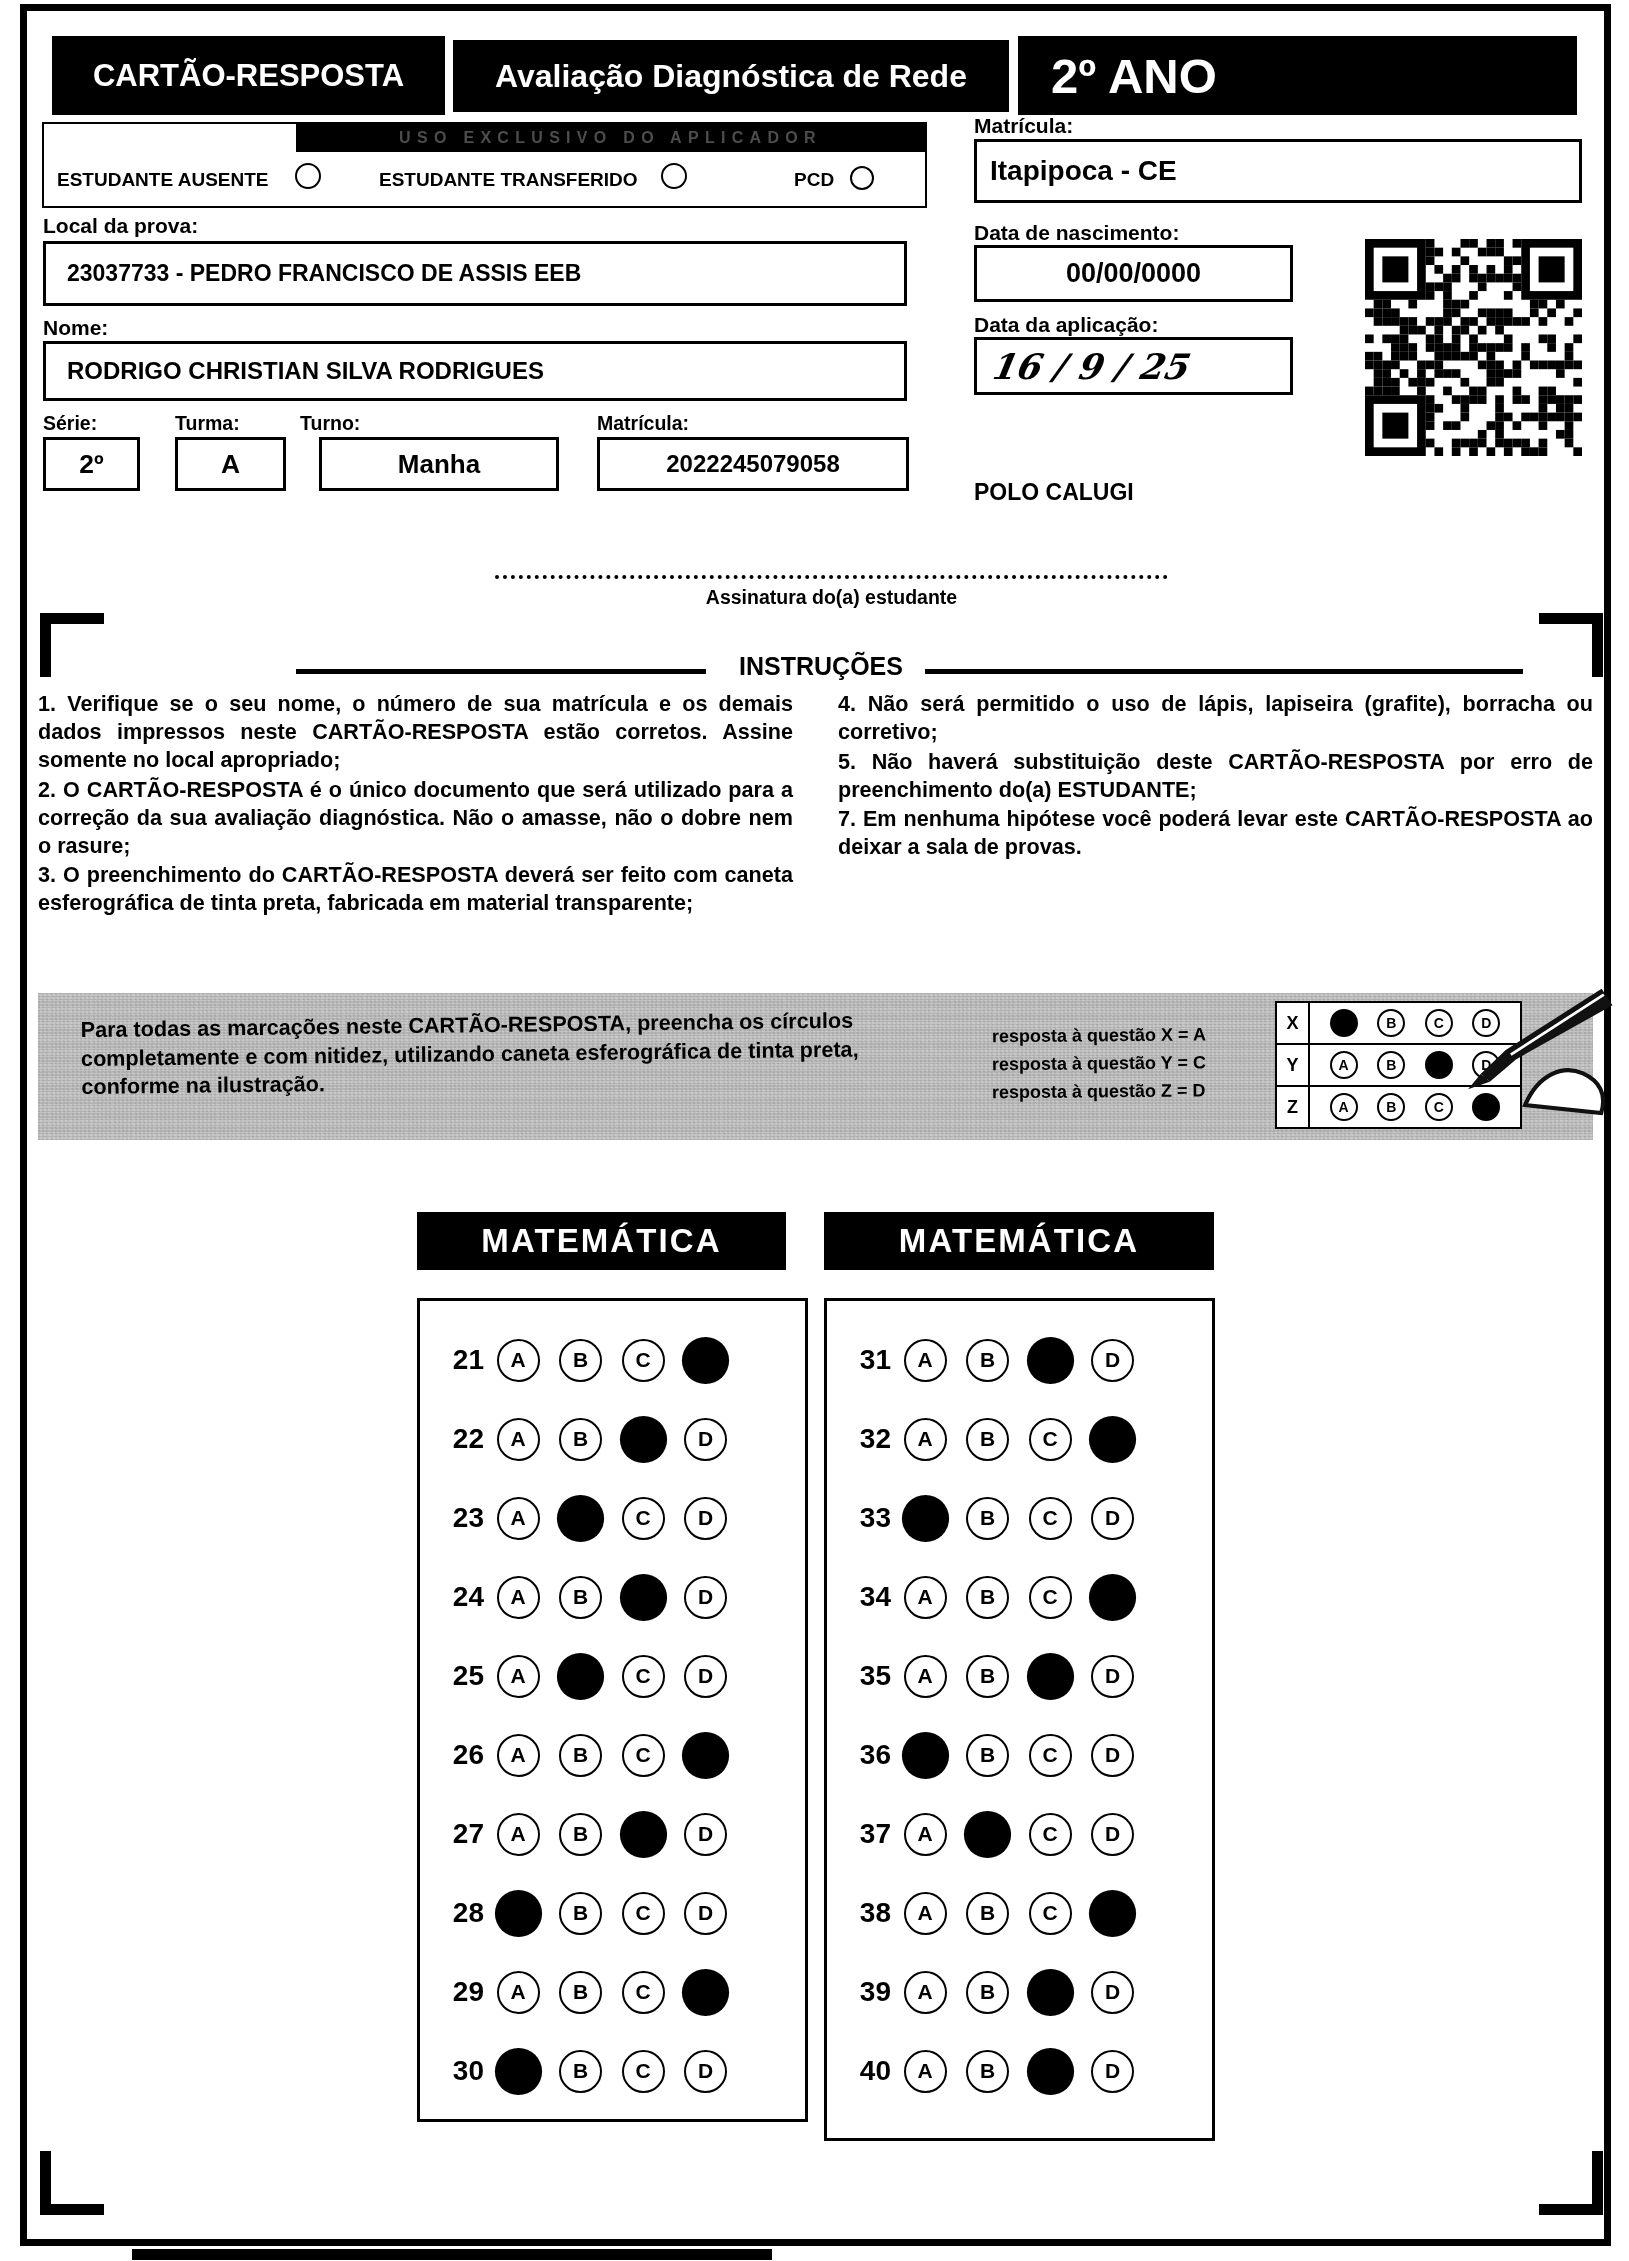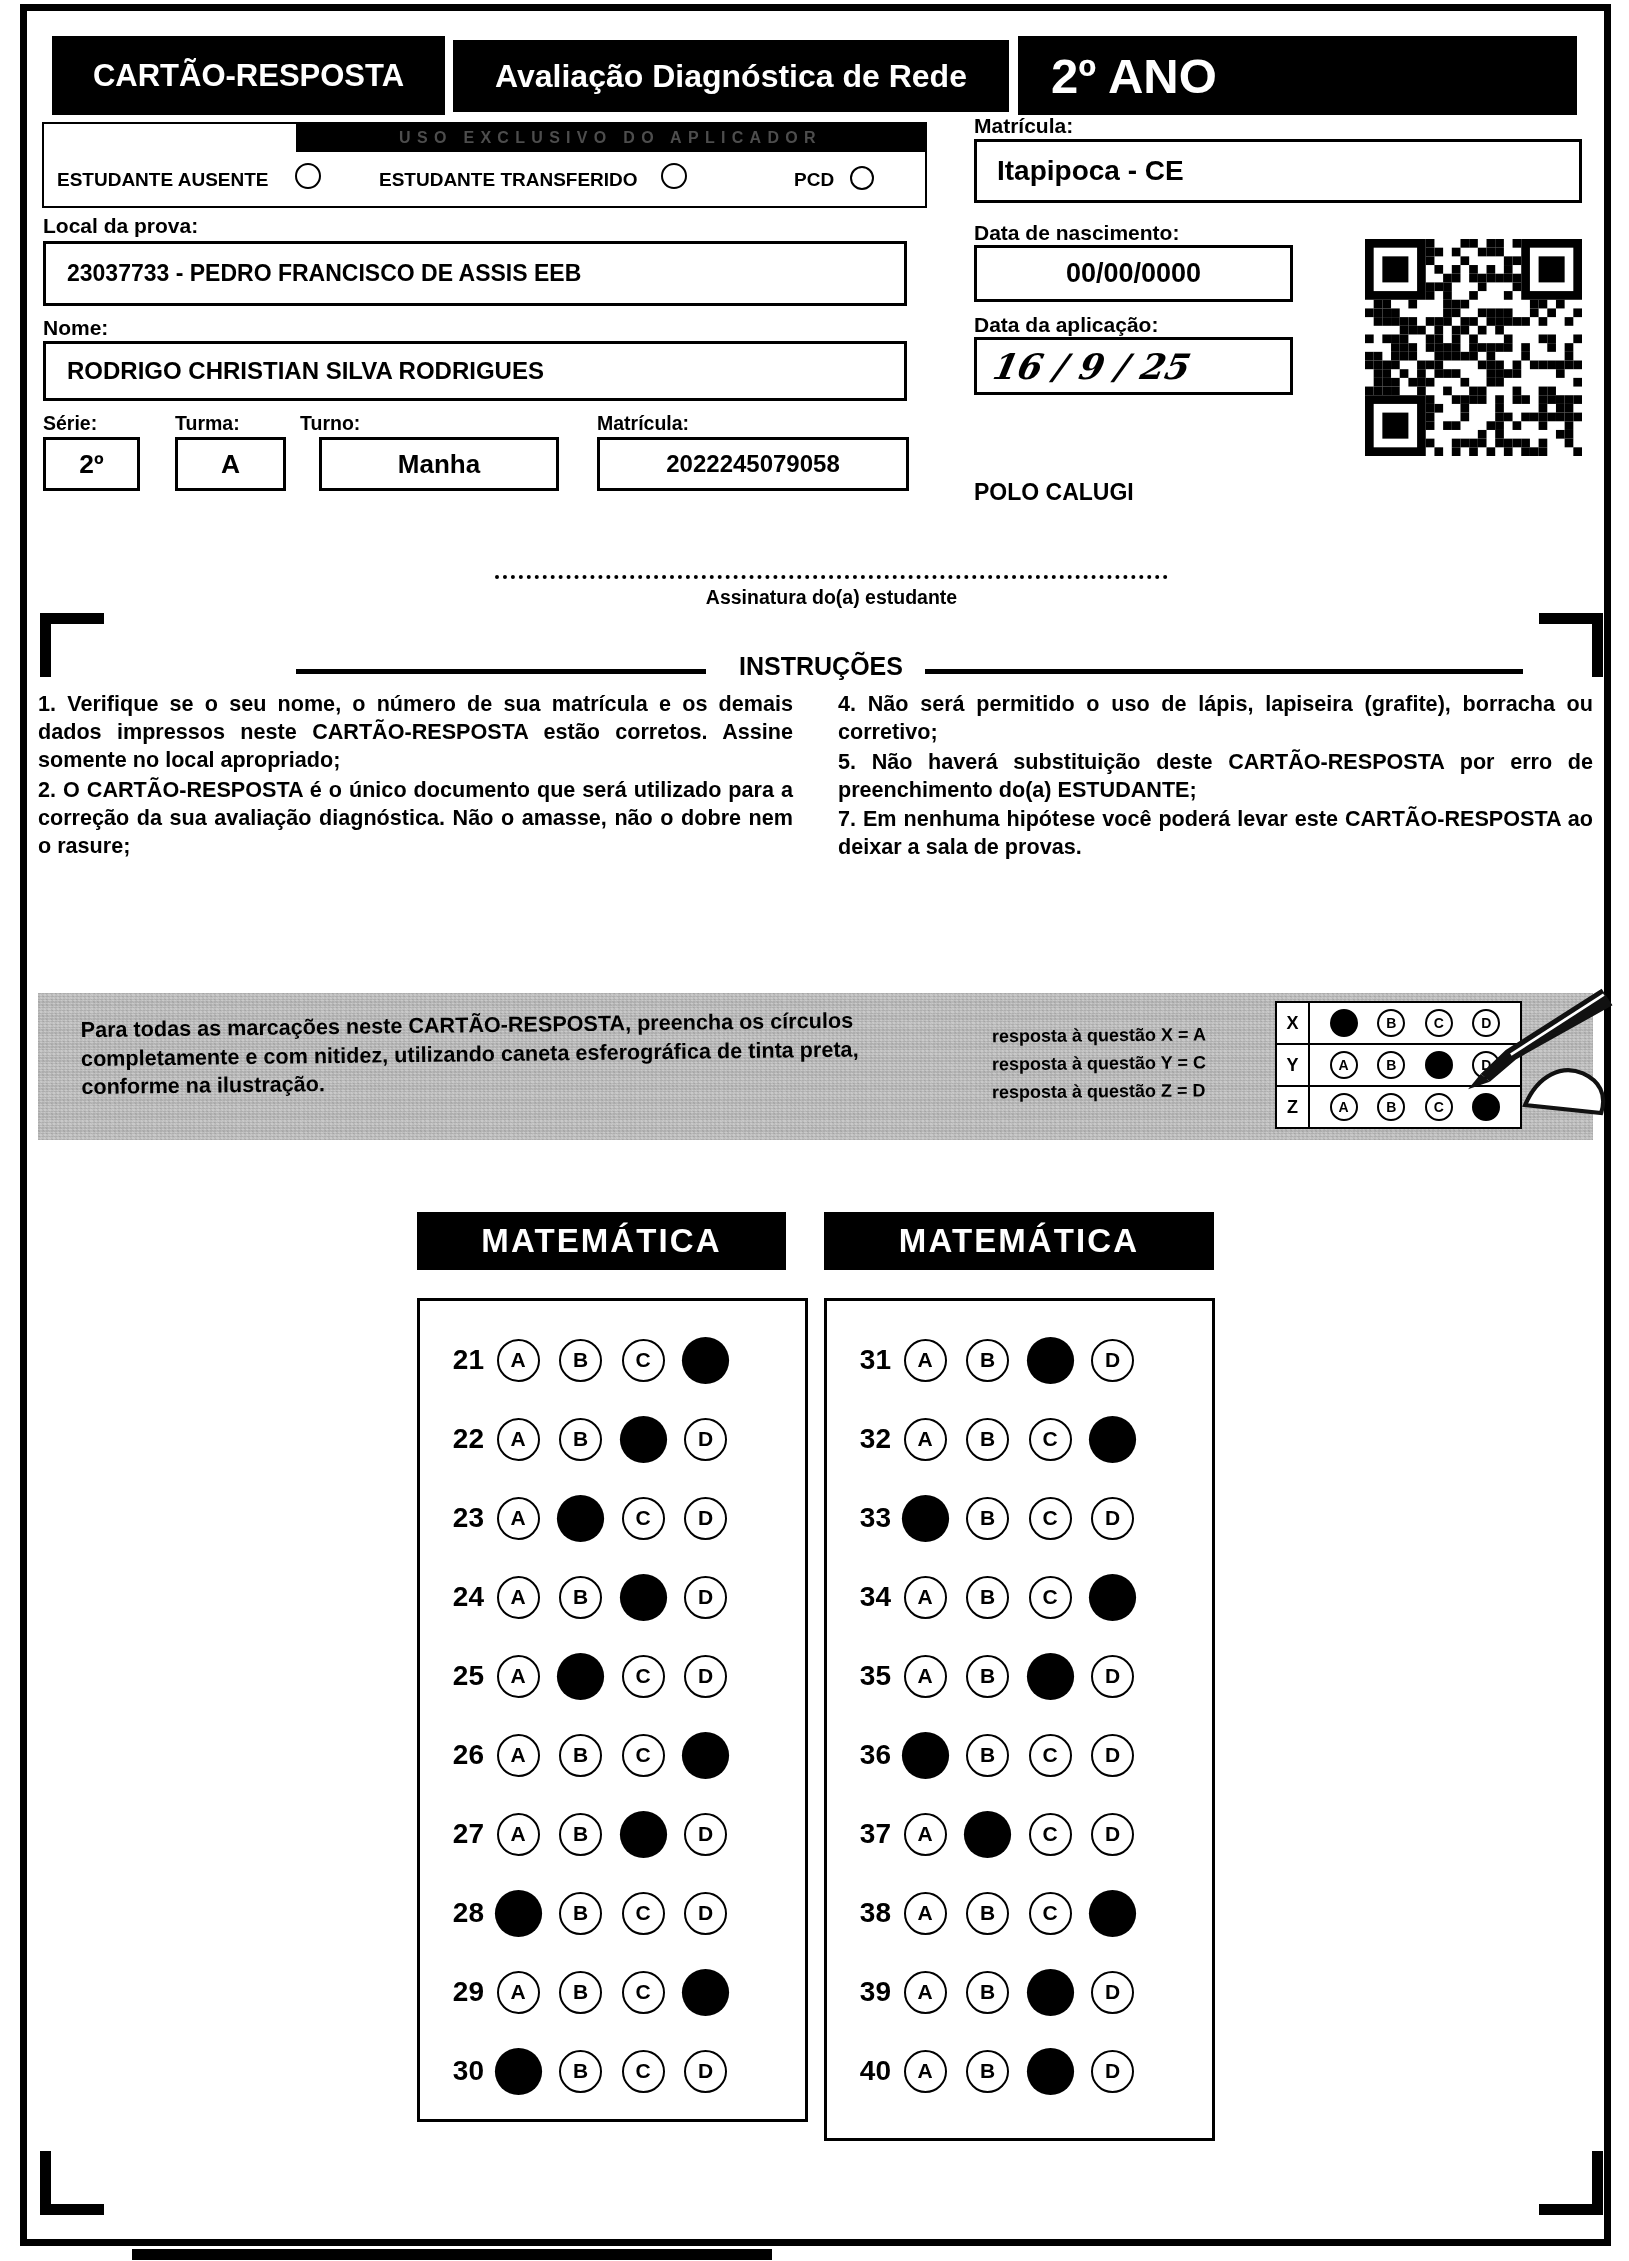--- a/index.html
+++ b/index.html
@@ -74,21 +74,21 @@
   <span class="abs lbl" style="left:43px;top:412px;font-size:19.5px">Série:</span>
   <span class="abs lbl" style="left:175px;top:412px;font-size:19.5px">Turma:</span>
   <span class="abs lbl" style="left:300px;top:412px;font-size:19.5px">Turno:</span>
   <span class="abs lbl" style="left:597px;top:412px;font-size:19.5px">Matrícula:</span>
   <div class="abs fieldbox" style="left:43px;top:437px;width:97px;height:54px;font-size:26.4px;justify-content:center">2º</div>
   <div class="abs fieldbox" style="left:175px;top:437px;width:111px;height:54px;font-size:26.4px;justify-content:center">A</div>
   <div class="abs fieldbox" style="left:319px;top:437px;width:240px;height:54px;font-size:26px;justify-content:center">Manha</div>
   <div class="abs fieldbox" style="left:597px;top:437px;width:312px;height:54px;font-size:24px;justify-content:center">2022245079058</div>
 
   <span class="abs lbl" style="left:974px;top:114px">Matrícula:</span>
-  <div class="abs fieldbox" style="left:974px;top:139px;width:608px;height:64px;font-size:28px;padding-left:20px">Itapipoca - CE</div>
+  <div class="abs fieldbox" style="left:974px;top:139px;width:608px;height:64px;font-size:28px;padding-left:13px">Itapipoca - CE</div>
 
   <span class="abs lbl" style="left:974px;top:221px">Data de nascimento:</span>
   <div class="abs fieldbox" style="left:974px;top:245px;width:319px;height:57px;font-size:27px;justify-content:center">00/00/0000</div>
 
   <span class="abs lbl" style="left:974px;top:313px">Data da aplicação:</span>
   <div class="abs fieldbox" style="left:974px;top:337px;width:319px;height:58px;justify-content:flex-start;padding-left:16.7px">
     <span class="handwrite">16 / 9 / 25</span>
   </div>
 
   <div class="abs" style="left:1365px;top:239px;width:217px;height:217px"><svg width="217" height="217" viewBox="0 0 300 300" fill="#000">
@@ -354,20 +354,21 @@
   <div class="abs mark bl" style="left:40px;top:2151px"></div>
   <div class="abs mark br" style="left:1539px;top:2151px"></div>
 
   <div class="abs" style="left:296px;top:669px;width:410px;height:4.9px;background:#000"></div>
   <div class="abs" style="left:720px;top:652px;width:202px;text-align:center;font-size:25px;font-weight:bold">INSTRUÇÕES</div>
   <div class="abs" style="left:925px;top:669px;width:598px;height:4.9px;background:#000"></div>
 
   <div class="abs instr" style="left:38px;top:690px;width:755px">
       <p>1. Verifique se o seu nome, o número de sua matrícula e os demais dados impressos neste CARTÃO-RESPOSTA estão corretos. Assine somente no local apropriado;</p>
       <p>2. O CARTÃO-RESPOSTA é o único documento que será utilizado para a correção da sua avaliação diagnóstica. Não o amasse, não o dobre nem o rasure;</p>
+      <p>3. O preenchimento do CARTÃO-RESPOSTA deverá ser feito com caneta esferográfica de tinta preta, fabricada em material transparente;</p>
     </div>
   <div class="abs instr" style="left:838px;top:690px;width:755px">
       <p>4. Não será permitido o uso de lápis, lapiseira (grafite), borracha ou corretivo;</p>
       <p>5. Não haverá substituição deste CARTÃO-RESPOSTA por erro de preenchimento do(a) ESTUDANTE;</p>
       <p>7. Em nenhuma hipótese você poderá levar este CARTÃO-RESPOSTA ao deixar a sala de provas.</p>
     </div>
 
   <div class="abs example-band" style="left:38px;top:993px;width:1555px;height:147px">
     <div class="abs ex-text" style="left:43px;top:18px;width:828px">Para todas as marcações neste CARTÃO-RESPOSTA, preencha os círculos completamente e com nitidez, utilizando caneta esferográfica de tinta preta, conforme na ilustração.</div>
     <div class="abs" style="left:954px;top:29px;width:278px">

